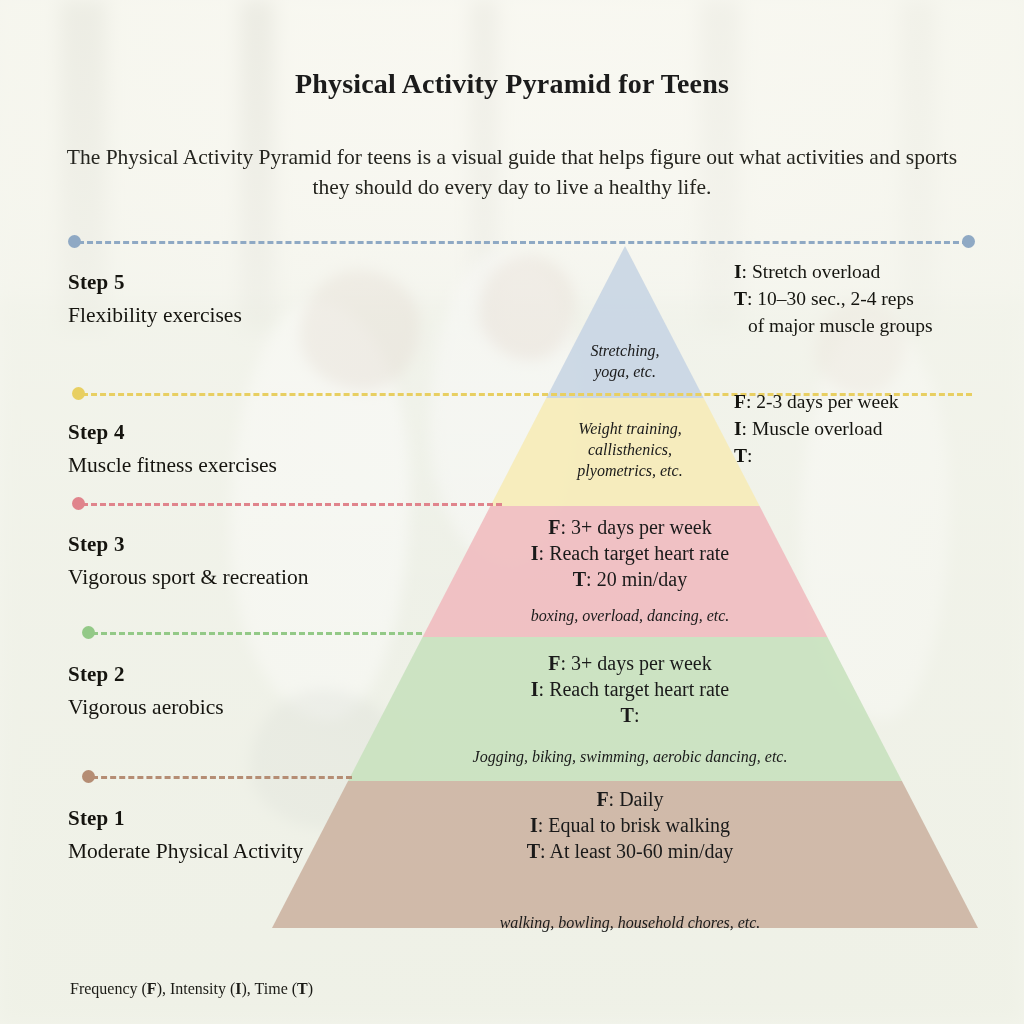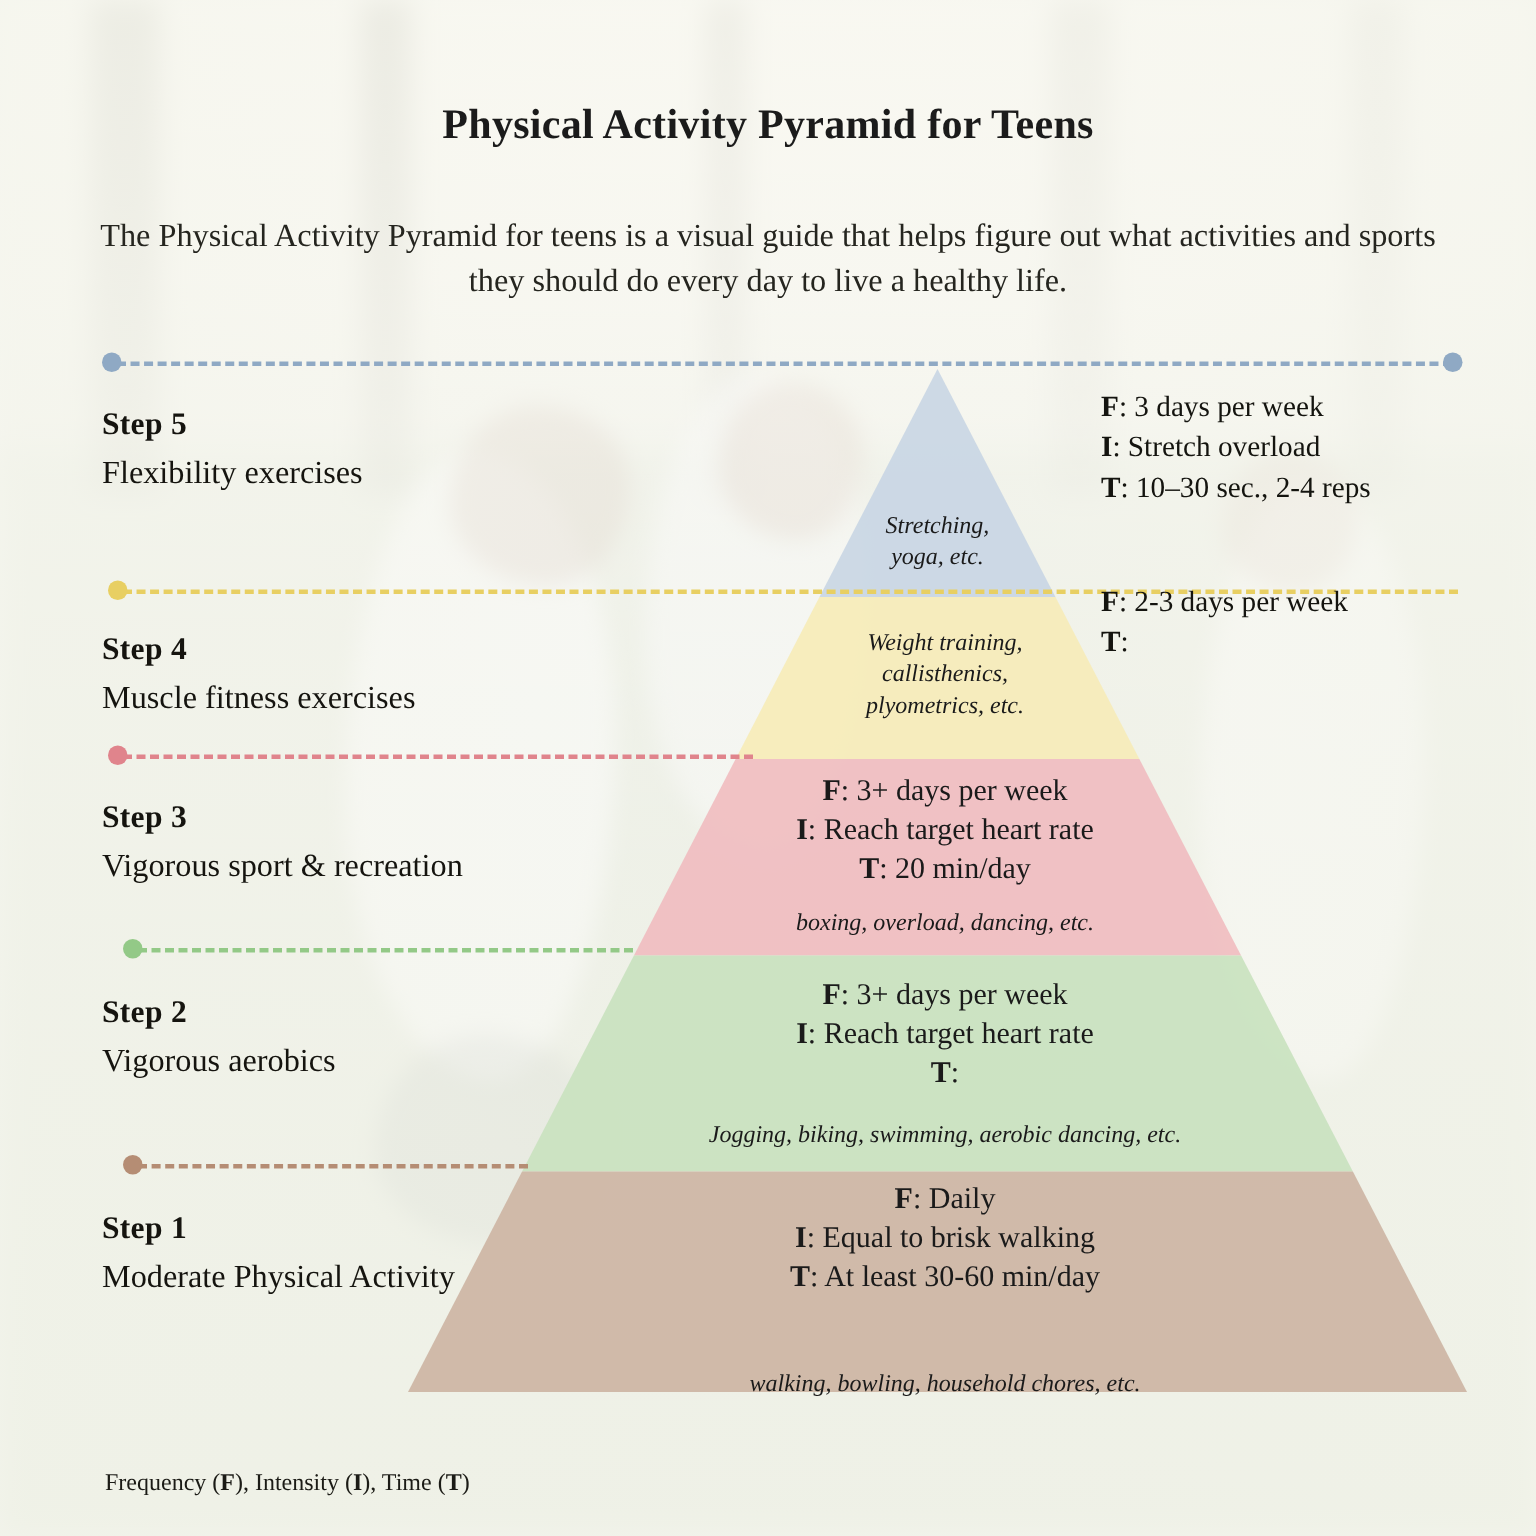--- a/index.html
+++ b/index.html
@@ -227,26 +227,27 @@
       <div class="step-num">Step 2</div>
       <div class="step-name">Vigorous aerobics</div>
     </div>
 
     <div class="step-label" style="left:68px; top:806px; width:260px;">
       <div class="step-num">Step 1</div>
       <div class="step-name">Moderate Physical Activity</div>
     </div>
 
     <div class="right-block" style="left:734px; top:258px; width:270px;">
-      <div><b>F</b>: 3 days per week</div>
       <div><b>I</b>: Stretch overload</div>
       <div><b>T</b>: 10–30 sec., 2-4 reps</div>
+      <div style="padding-left:14px;">of major muscle groups</div>
     </div>
 
     <div class="right-block" style="left:734px; top:388px; width:270px;">
       <div><b>F</b>: 2-3 days per week</div>
+      <div><b>I</b>: Muscle overload</div>
       <div><b>T</b>:</div>
     </div>
 
     <div class="footnote">Frequency (<b>F</b>), Intensity (<b>I</b>), Time (<b>T</b>)</div>
 
   </div>
 </div>
 
 </body></html>

